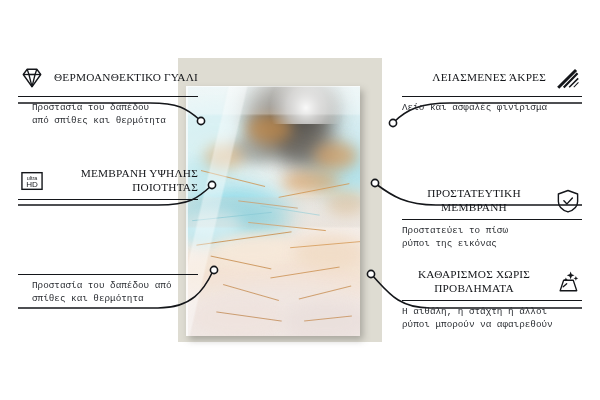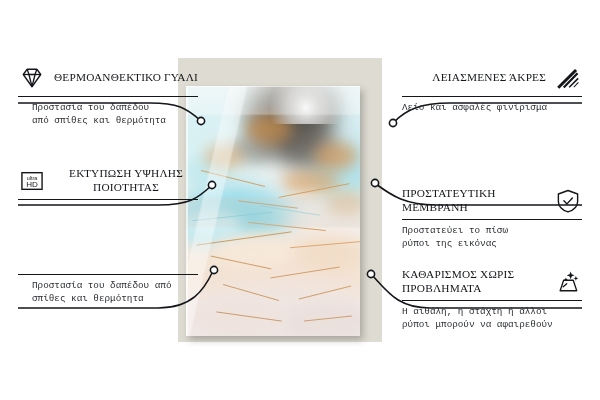--- a/index.html
+++ b/index.html
@@ -49,22 +49,22 @@
 
   
   .feat{position:absolute;width:180px;}
   .feat .head{display:flex;align-items:center;gap:8px;}
   .feat.left .head{justify-content:flex-start;}
   .feat.right .head{justify-content:flex-end;}
   .ttl{
     font-size:11.3px;letter-spacing:.2px;color:#14161a;line-height:1.22;
     font-family:"Liberation Serif", serif;
   }
-  .feat.left .ttl{text-align:center;}
-  .feat.right .ttl{text-align:left;}
+  .feat.left .ttl{text-align:right;}
+  .feat.right .ttl{text-align:center;}
   .rule{height:1px;background:#14161a;margin-top:4px;width:100%;}
   .desc{
     font-size:9.3px;color:#2b2e33;line-height:1.45;margin-top:4px;
     font-family:Liberation Mono, monospace;white-space:pre-line;
   }
   .feat.left .desc{text-align:left;padding-left:14px;}
   .feat.right .desc{text-align:left;padding-right:14px;}
   .ico{width:28px;height:28px;flex:0 0 28px;display:block;}
 
   
@@ -168,21 +168,21 @@
 από σπίθες και θερμότητα</div>
   </div>
 
   <div class="feat left" style="left:18px;top:167px;">
     <div class="head">
       <svg class="ico" viewBox="0 0 32 32">
         <rect x="4.5" y="6.5" width="23" height="19" fill="none" stroke="#14161a" stroke-width="1.6"></rect>
         <text x="16" y="14.6" text-anchor="middle" font-family="Liberation Sans, sans-serif" font-size="6.2" fill="#14161a">ultra</text>
         <text x="16" y="22.6" text-anchor="middle" font-family="Liberation Sans, sans-serif" font-size="9.2" fill="#14161a">HD</text>
       </svg>
-      <div class="ttl">ΕΚΤΥΠΩΣΗ ΥΨΗΛΗΣ
+      <div class="ttl">ΜΕΜΒΡΑΝΗ ΥΨΗΛΗΣ
 ΠΟΙΟΤΗΤΑΣ</div>
     </div>
     <div class="rule"></div>
   </div>
 
   <div class="feat left" style="left:18px;top:270px;">
     <div class="rule"></div>
     <div class="desc">Προστασία του δαπέδου από
 σπίθες και θερμότητα</div>
   </div>

